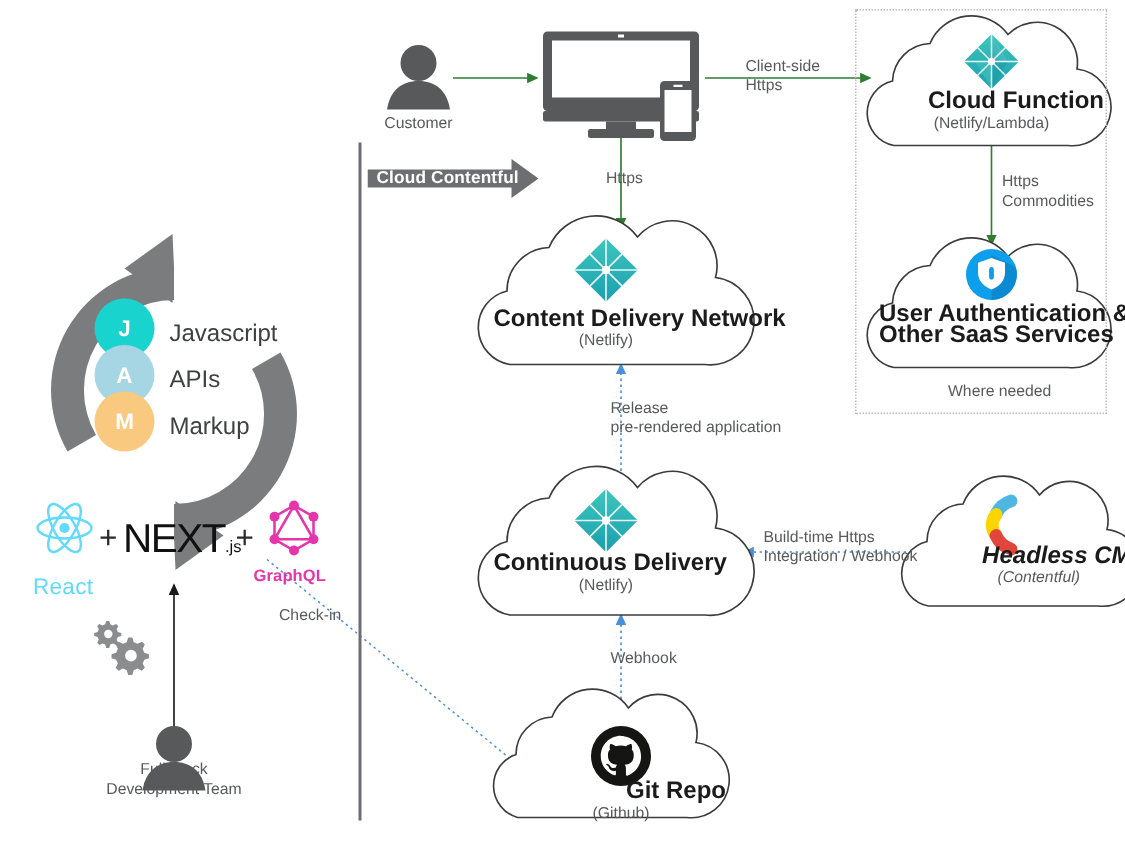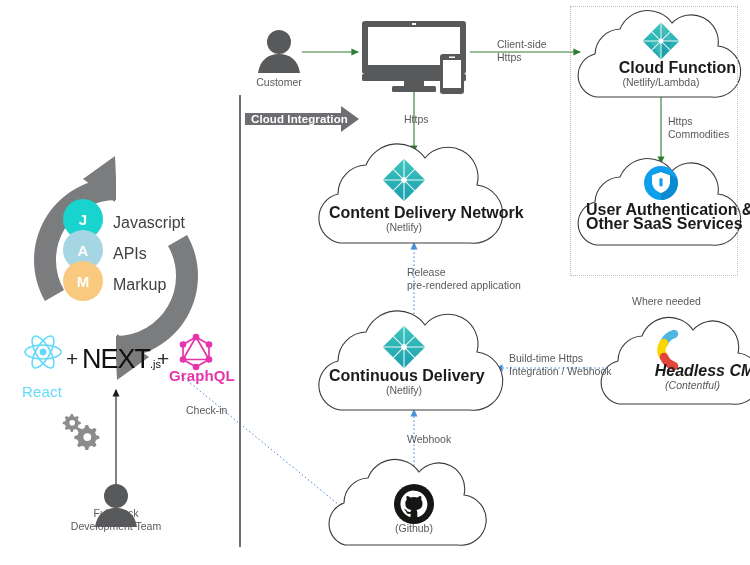--- a/index.html
+++ b/index.html
@@ -97,24 +97,25 @@
     font-family: "Liberation Sans", sans-serif;
   }
   .react-word {
     position: absolute;
     font-size: 15px;
     color: #61dafb;
     letter-spacing: .2px;
   }
   .graphql-word {
     position: absolute;
-    font-size: 15px;
+    font-size: 11px;
     color: #e535ab;
     font-weight: bold;
     letter-spacing: .1px;
+    margin-top: 11px;
   }
   .next-word {
     position: absolute;
     font-size: 27px;
     color: #111111;
     letter-spacing: -1px;
     font-family: "Liberation Sans", sans-serif;
   }
   .next-suffix {
     font-size: 11px;
@@ -368,28 +369,28 @@
                c1.2,0 2.3,0.2 3.4,0.5 c2.6,-1.8 3.7,-1.4 3.7,-1.4 c0.7,1.9 0.3,3.3 0.1,3.6
                c0.9,0.9 1.4,2.1 1.4,3.6 c0,5.1 -3.1,6.3 -6.1,6.6 c0.5,0.4 0.9,1.3 0.9,2.6
                c0,1.9 0,3.4 0,3.9 c0,0.4 0.2,0.8 0.9,0.7 c5.3,-1.8 9.2,-6.9 9.2,-12.9
                c0,-7.5 -6,-13.5 -13.5,-13.5 z" fill="#ffffff"></path>
     </g>
   </svg>
 
   <div class="divider" style="left:239px; top:95px; height:452px;"></div>
 
   <div class="dotted-box" style="left:570px; top:6px; width:166px; height:268px;"></div>
-  <div class="lbl" style="left:632px; top:255px;margin-top:40px;">Where needed</div>
+  <div class="lbl" style="left:632px; top:255px;">Where needed</div>
 
 
   <div class="banner" style="left:245px; top:104px; width:114px; padding-left:6px;">
     <svg width="114" height="30" viewBox="0 0 114 30">
       <path d="M114,15 L96,2 L96,9 L0,9 L0,21 L96,21 L96,28 Z" fill="#6d6e71"></path>
     </svg>
-    <span>Cloud Integration</span>
+    <span>Cloud Contentful</span>
   </div>
 
   <div class="jam-circle" style="left:63px; top:199px; width:40px; height:40px; background:#19d3ce;">
     <span>J</span>
   </div>
   <div class="jam-label" style="left:113px; top:214px;">Javascript</div>
 
   <div class="jam-circle" style="left:63px; top:230px; width:40px; height:40px; background:#a6d5e3;">
     <span>A</span>
   </div>
@@ -433,20 +434,21 @@
     <div class="cloud-title">Continuous Delivery</div>
     <div class="cloud-sub">(Netlify)</div>
   </div>
 
   <div class="abs" style="left:620px; top:364px; width:145px;font-style:italic;">
     <div class="cloud-title">Headless CMS</div>
     <div class="cloud-sub">(Contentful)</div>
   </div>
 
   <div class="abs" style="left:344px; top:521px; width:140px;">
+    <div class="cloud-title">Git Repo</div>
     <div class="cloud-sub">(Github)</div>
   </div>
 
   <div class="lbl" style="left:497px; top:38px;">
     <div>Client-side</div>
     <div>Https</div>
   </div>
 
   <div class="lbl" style="left:404px; top:113px;">Https</div>
 

